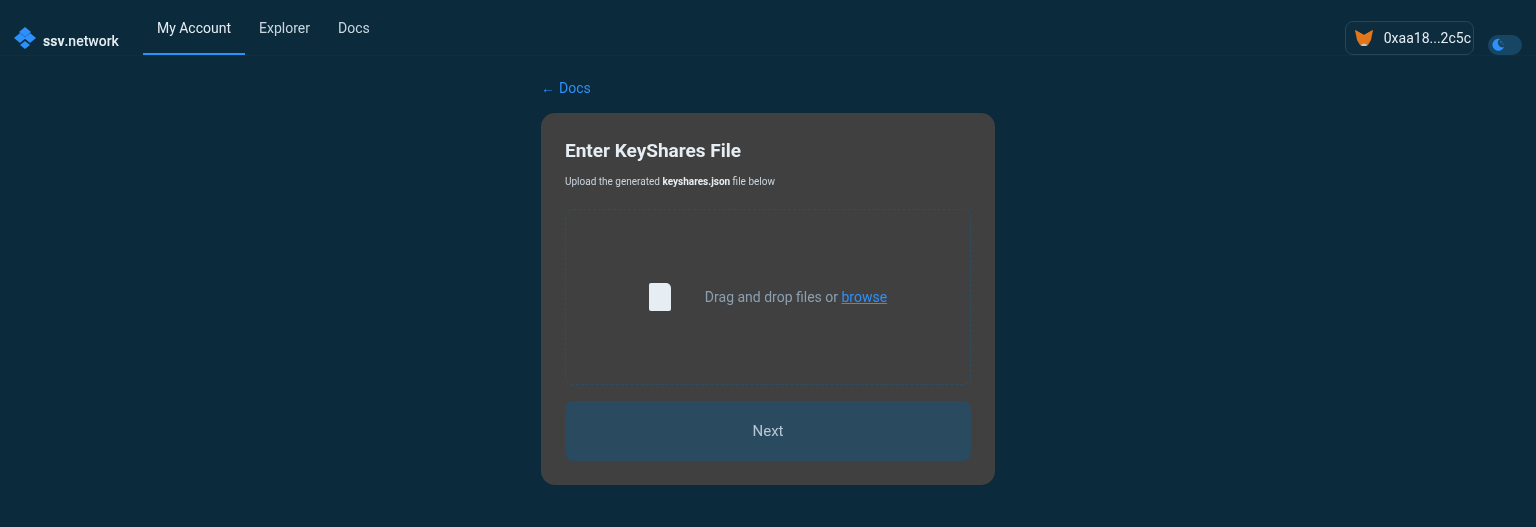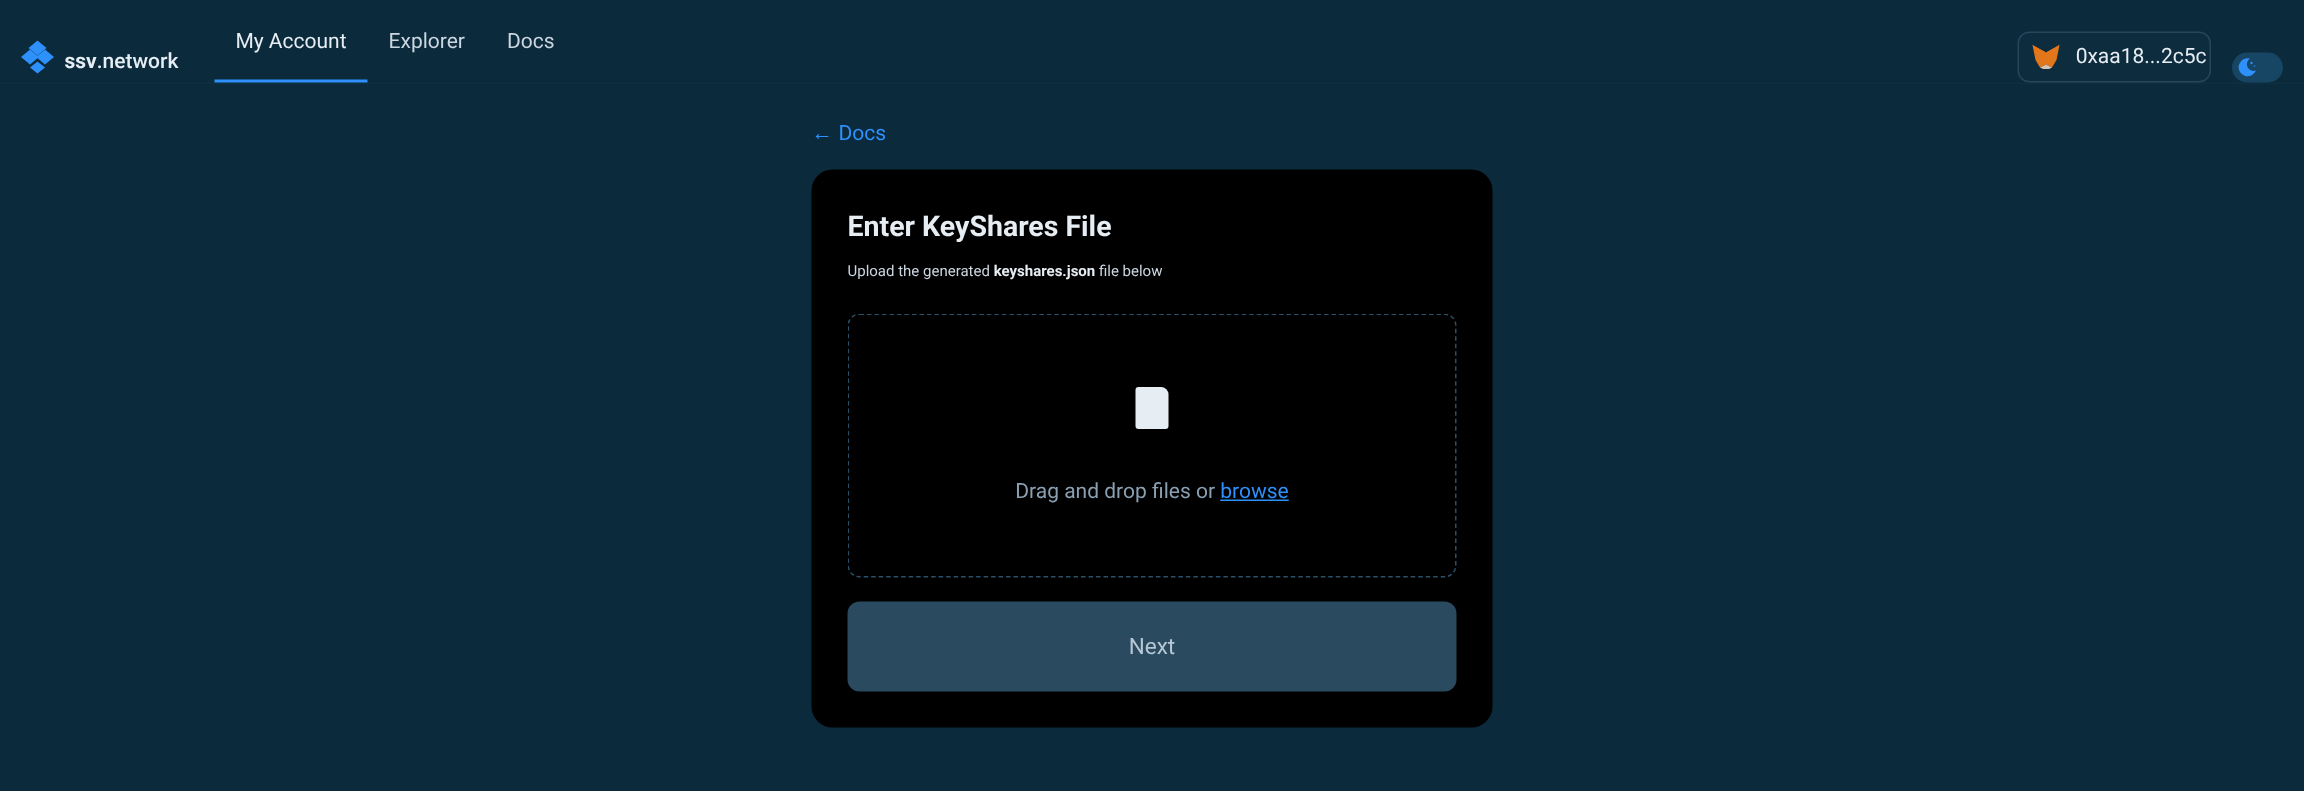--- a/index.html
+++ b/index.html
@@ -115,42 +115,42 @@
   .back-link {
     color: #2e90fa;
     font-size: 14px;
     cursor: pointer;
     display: inline-flex;
     align-items: center;
     gap: 4px;
   }
   .card {
     width: 454px;
-    background: #000000;
+    background: #404040;
     border-radius: 14px;
     padding: 26px 24px 24px;
   }
   .card-title {
     font-size: 19px;
     font-weight: 700;
     color: #e6edf3;
     margin-bottom: 14px;
   }
   .card-sub {
     font-size: 10px;
     color: #cbd6e0;
     margin-bottom: 22px;
   }
   .card-sub b { font-weight: 700; color: #e6edf3; }
   .dropzone {
     border: 1px dashed #2a5068;
     border-radius: 8px;
     height: 176px;
     display: flex;
-    flex-direction: column;
+    flex-direction: row;
     align-items: center;
     justify-content: center;
     gap: 34px;
     margin-bottom: 16px;
     cursor: pointer;
   }
   .file-icon {
     width: 22px;
     height: 28px;
     background: #e6edf3;

